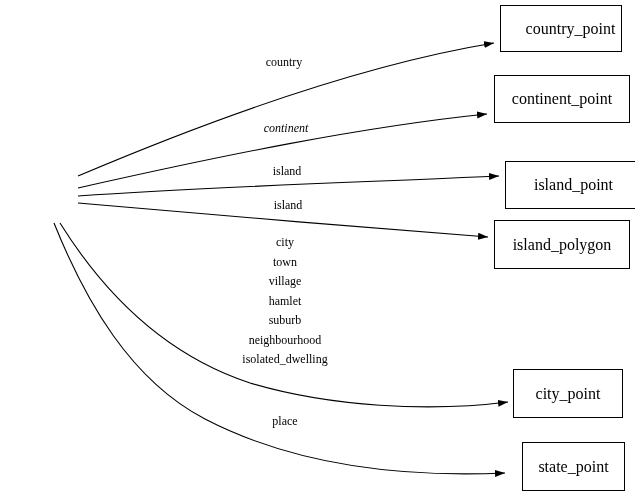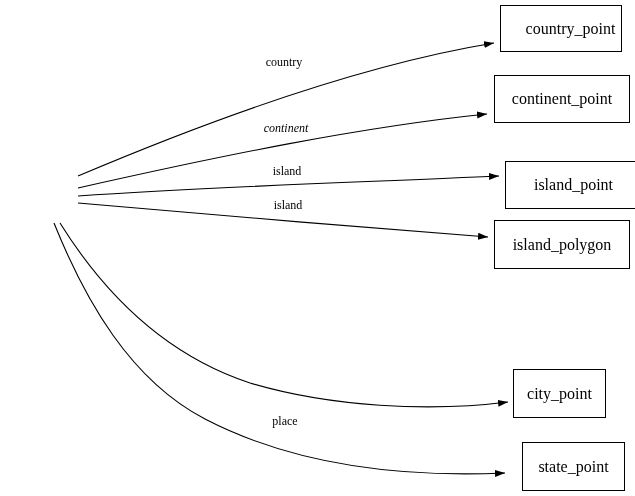--- a/index.html
+++ b/index.html
@@ -78,32 +78,39 @@
   </div>
 
   <div class="node" style="left:505px; top:149px; width:137px; height:48px;margin-top:12px;">
     <span>island_point</span>
   </div>
 
   <div class="node" style="left:494px; top:220px; width:136px; height:49px;">
     <span>island_polygon</span>
   </div>
 
-  <div class="node" style="left:513px; top:369px; width:93px; height:49px;">
+  <div class="node" style="left:513px; top:369px; width:110px; height:49px;">
     <span>city_point</span>
   </div>
 
   <div class="node" style="left:522px; top:442px; width:103px; height:49px;">
     <span>state_point</span>
   </div>
 
   <div class="edge-label" style="left:284px; top:53px;">country</div>
 
   <div class="edge-label" style="left:286px; top:119px;font-style:italic;">continent</div>
 
   <div class="edge-label" style="left:287px; top:162px;">island</div>
 
   <div class="edge-label" style="left:288px; top:196px;">island</div>
 
+  <div class="edge-label" style="left:285px; top:233px;">city
+town
+village
+hamlet
+suburb
+neighbourhood
+isolated_dwelling</div>
 
   <div class="edge-label" style="left:285px; top:412px;">place</div>
 
 </div>
 
 </body></html>

